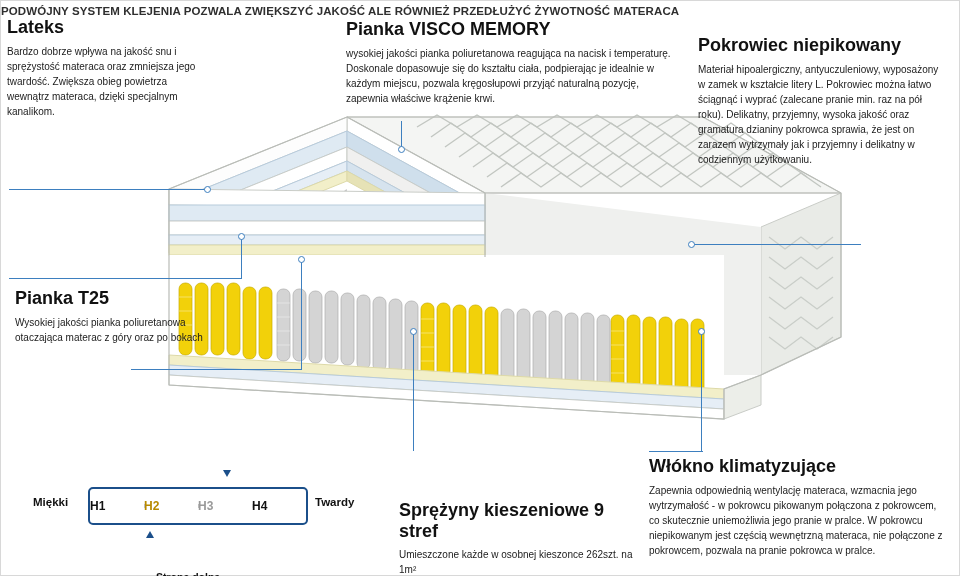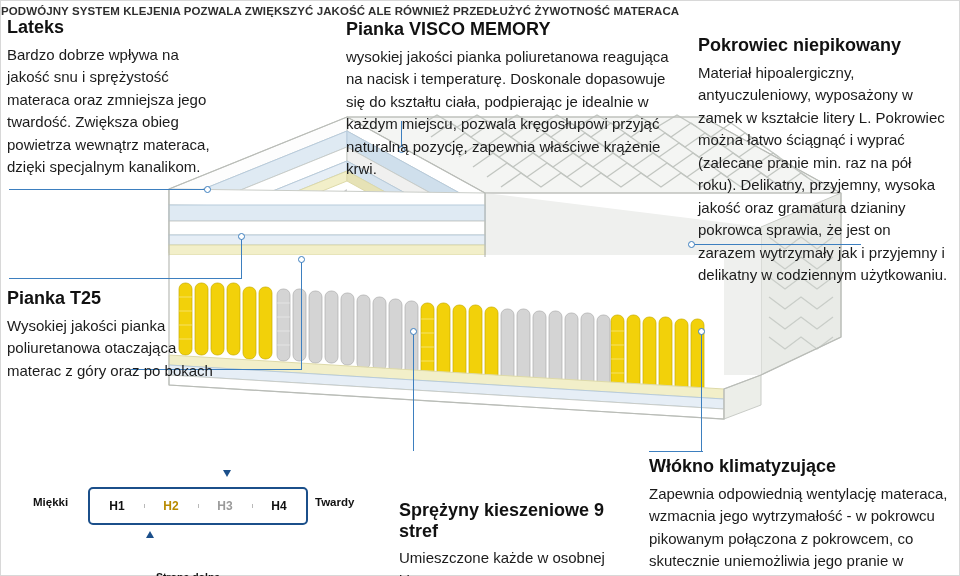--- a/index.html
+++ b/index.html
@@ -41,21 +41,21 @@
     box-sizing: border-box;
   }
   .block .title {
     font-size: 18px;
     font-weight: bold;
     color: #111;
     margin: 0 0 6px 0;
     line-height: 1.15;
   }
   .block .body {
-    font-size: 15px;
+    font-size: 10px;
     line-height: 1.5;
     color: #1b1b1b;
     white-space: pre-line;
   }
 
   
   .line {
     position: absolute;
     background: #3d7fbf;
   }
@@ -113,21 +113,21 @@
     width: 216px;
     height: 34px;
     border: 2px solid #1b4f8a;
     border-radius: 5px;
     background: #ffffff;
     display: flex;
     align-items: center;
   }
   .scale-cell {
     flex: 1 1 0;
-    text-align: center;
+    text-align: left;
     font-size: 12px;
     font-weight: bold;
     color: #111;
     position: relative;
   }
   .scale-cell + .scale-cell::before {
     content: "";
     position: absolute;
     left: 0; top: 5px; bottom: 5px;
     width: 1px;
@@ -384,21 +384,21 @@
   <div class="block" style="left:697px; top:34px; width:250px;">
     <div class="title">Pokrowiec niepikowany</div>
     <div class="body">Materiał hipoalergiczny, antyuczuleniowy, wyposażony w zamek w kształcie litery L. Pokrowiec można łatwo ściągnąć i wyprać (zalecane pranie min. raz na pół roku). Delikatny, przyjemny, wysoka jakość oraz gramatura dzianiny pokrowca sprawia, że jest on zarazem wytrzymały jak i przyjemny i delikatny w codziennym użytkowaniu.</div>
   </div>
 
   <div class="block" style="left:345px; top:18px; width:330px;">
     <div class="title">Pianka VISCO MEMORY</div>
     <div class="body">wysokiej jakości pianka poliuretanowa reagująca na nacisk i temperaturę. Doskonale dopasowuje się do kształtu ciała, podpierając je idealnie w każdym miejscu, pozwala kręgosłupowi przyjąć naturalną pozycję, zapewnia właściwe krążenie krwi.</div>
   </div>
 
-  <div class="block" style="left:6px; top:287px; width:210px;">
+  <div class="block" style="left:14px; top:287px; width:210px;">
     <div class="title">Pianka T25</div>
     <div class="body">Wysokiej jakości pianka poliuretanowa otaczająca materac z góry oraz po bokach</div>
   </div>
 
 
   <div class="block" style="left:398px; top:455px; width:238px;margin-top:44px;">
     <div class="title">Sprężyny kieszeniowe 9 stref</div>
     <div class="body">Umieszczone każde w osobnej kieszonce 262szt. na 1m²
 Każda sprężyna umieszczona jest w osobnej kieszonce materiału, nie oraz połączona z inną sprężyną, pracuje osobno, pracuje cicho!</div>
   </div>

